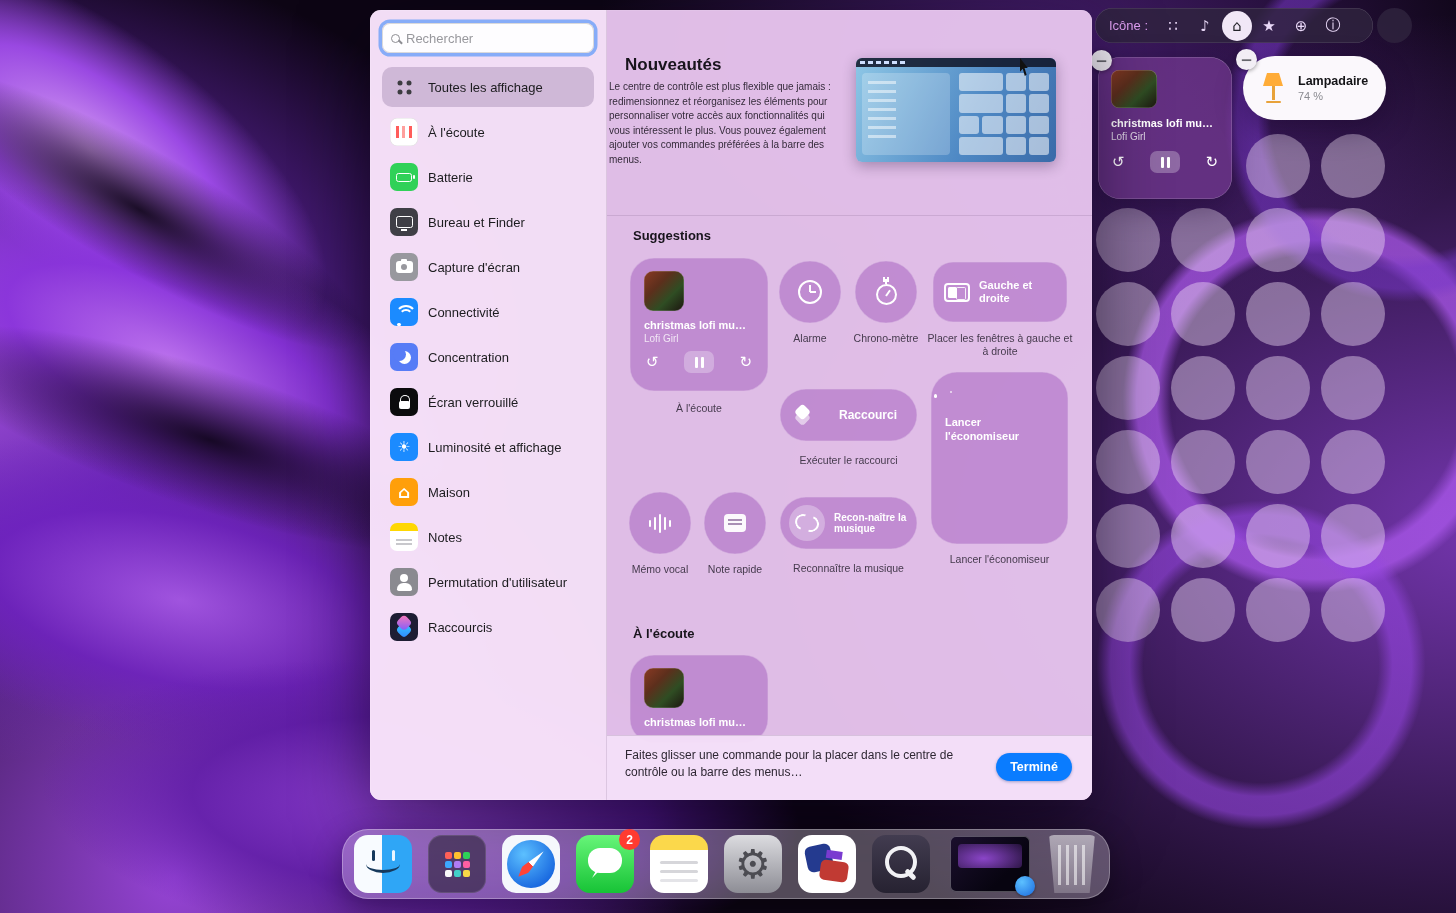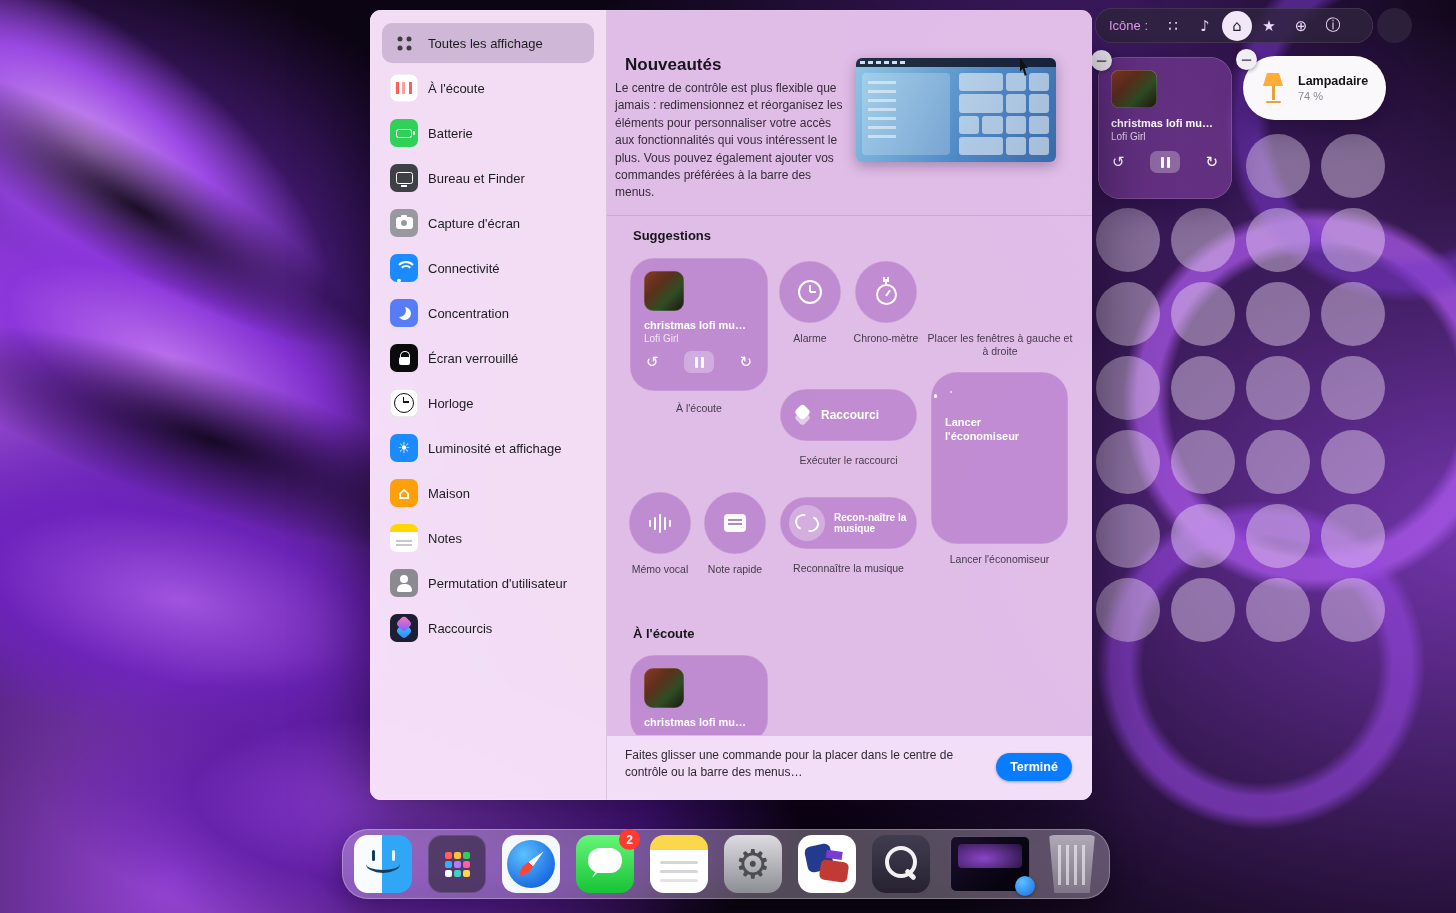--- a/index.html
+++ b/index.html
@@ -87,21 +87,21 @@
 .ic-user{background:#8a8a90}
 .ic-user i{width:8px;height:8px;border-radius:50%;background:#fff;position:relative;top:-4px}
 .ic-user i::after{content:"";position:absolute;top:9px;left:-3.5px;width:15px;height:8px;border-radius:7px 7px 2px 2px;background:#fff}
 .ic-short{background:#1d1d33;overflow:visible}
 .ic-short i{width:12px;height:12px;border-radius:4px;background:linear-gradient(135deg,#39d2ff,#2f86ff);transform:rotate(45deg) translate(2px,2px);position:relative}
 .ic-short i::after{content:"";position:absolute;inset:0;border-radius:4px;background:linear-gradient(135deg,#ff7ab6,#7a5cff);transform:translate(-5px,-5px)}
 
 
 .main{position:relative;flex:1;background:rgba(208,158,220,.35)}
 .wn-title{position:absolute;left:18px;top:45px;font-size:17px;font-weight:700;color:#18141c}
-.wn-body{position:absolute;left:8px;top:70px;width:232px;font-size:12px;line-height:1.45;color:#352b3b}
+.wn-body{position:absolute;left:2px;top:70px;width:232px;font-size:10px;line-height:1.45;color:#352b3b}
 .wn-img{position:absolute;left:249px;top:48px;width:200px;height:104px;border-radius:6px;overflow:hidden;
  background:linear-gradient(115deg,#8ec7e6,#4e88c4 60%,#3a6aa8);box-shadow:0 4px 14px rgba(20,5,40,.3)}
 .pv-bar{position:absolute;left:0;top:0;right:0;height:9px;background:rgba(15,20,38,.85)}
 .pv-dots{position:absolute;left:4px;top:3px;width:46px;height:3px;background:repeating-linear-gradient(90deg,#cfe0ff 0 5px,transparent 5px 8px)}
 .pv-win{position:absolute;left:6px;top:15px;width:88px;height:82px;background:rgba(255,255,255,.22);border-radius:4px}
 .pv-win::after{content:"";position:absolute;left:6px;top:8px;width:28px;height:60px;background:repeating-linear-gradient(rgba(255,255,255,.5) 0 3px,transparent 3px 9px)}
 .pv-cc{position:absolute;right:7px;top:15px;width:90px;height:82px;display:grid;grid-template-columns:repeat(4,1fr);grid-auto-rows:1fr;gap:3px}
 .pv-cc b{background:rgba(255,255,255,.55);border-radius:3px}
 .pv-cc b.w2{grid-column:span 2}
 .sep{position:absolute;left:0;top:205px;width:100%;height:1px;background:rgba(80,50,95,.14)}
@@ -125,21 +125,21 @@
 .pausebox{width:30px;height:22px;border-radius:7px;background:rgba(255,255,255,.28);display:flex;align-items:center;justify-content:center;gap:3px}
 .pausebox b{width:3px;height:11px;background:#fff;border-radius:1px}
 
 .t-alarm{left:172px;top:251px}
 .l-alarm{left:157px;top:322px;width:92px}
 .t-chrono{left:248px;top:251px}
 .l-chrono{left:240px;top:322px;width:78px}
 .t-win{left:326px;top:252px;width:134px;height:60px;border-radius:20px;display:flex;align-items:center;gap:9px;padding:0 11px}
 .t-win .txt{font-size:11px;line-height:1.2;width:64px}
 .l-win{left:320px;top:322px;width:146px}
-.t-short{left:173px;top:379px;width:137px;height:52px;border-radius:26px;display:flex;align-items:center;gap:10px;padding:0 14px}
+.t-short{left:173px;top:379px;width:137px;height:52px;border-radius:26px;display:flex;align-items:center;gap:28px;padding:0 14px}
 .t-short .txt{font-size:12px}
 .l-short{left:173px;top:444px;width:137px}
 .t-saver{left:324px;top:362px;width:137px;height:172px;border-radius:26px;padding:14px}
 .t-saver .txt{font-size:11px;line-height:1.25;width:96px;margin-top:30px}
 .l-saver{left:324px;top:543px;width:137px}
 .t-memo{left:22px;top:482px}
 .l-memo{left:8px;top:553px;width:90px}
 .t-note{left:97px;top:482px}
 .l-note{left:83px;top:553px;width:90px}
 .t-shz{left:173px;top:487px;width:137px;height:52px;border-radius:26px;display:flex;align-items:center;gap:9px;padding:0 9px}
@@ -322,20 +322,24 @@
     <i class="slot"></i>
     <i class="slot"></i>
   <i class="slot"></i>
     <i class="slot"></i>
     <i class="slot"></i>
     <i class="slot"></i>
 </div>
 
 <div class="panel">
   <aside class="sidebar">
+    <div class="search">
+      <span class="mag"></span>
+      <input placeholder="Rechercher" style="">
+    </div>
     <div class="srow sel">
       <span class="icsq ic-all">
           <i></i>
         </span>
       <span class="slabel">Toutes les affichage</span>
     </div>
     <div class="srow">
       <span class="icsq ic-np">
           <i></i>
         </span>
@@ -370,26 +374,20 @@
       <span class="icsq ic-focus">
           <i></i>
         </span>
       <span class="slabel">Concentration</span>
     </div>
     <div class="srow">
       <span class="icsq ic-lock">
           <i></i>
         </span>
       <span class="slabel">Écran verrouillé</span>
-    </div>
-    <div class="srow">
-      <span class="icsq ic-clock">
-          <i></i>
-        </span>
-      <span class="slabel">Horloge</span>
     </div>
     <div class="srow">
       <span class="icsq ic-sun">
           <span class="gly">☀</span>
         </span>
       <span class="slabel">Luminosité et affichage</span>
     </div>
     <div class="srow">
       <span class="icsq ic-home">
           <span class="gly">⌂</span>
@@ -461,20 +459,24 @@
     <div class="ctile circ t-alarm">
         <span class="i-alarm"></span>
       </div>
     <div class="lbl l-alarm">Alarme</div>
 
     <div class="ctile circ t-chrono">
         <span class="i-stop"></span>
       </div>
     <div class="lbl l-chrono">Chrono-mètre</div>
 
+    <div class="ctile t-win">
+      <span class="i-split"></span>
+      <span class="txt wt">Gauche et droite</span>
+    </div>
     <div class="lbl l-win">Placer les fenêtres à gauche et à droite</div>
 
     <div class="ctile t-short">
       <span class="i-cards"></span>
       <span class="txt wt">Raccourci</span>
     </div>
     <div class="lbl l-short">Exécuter le raccourci</div>
 
     <div class="ctile t-saver">
       <span class="i-saver"></span>

